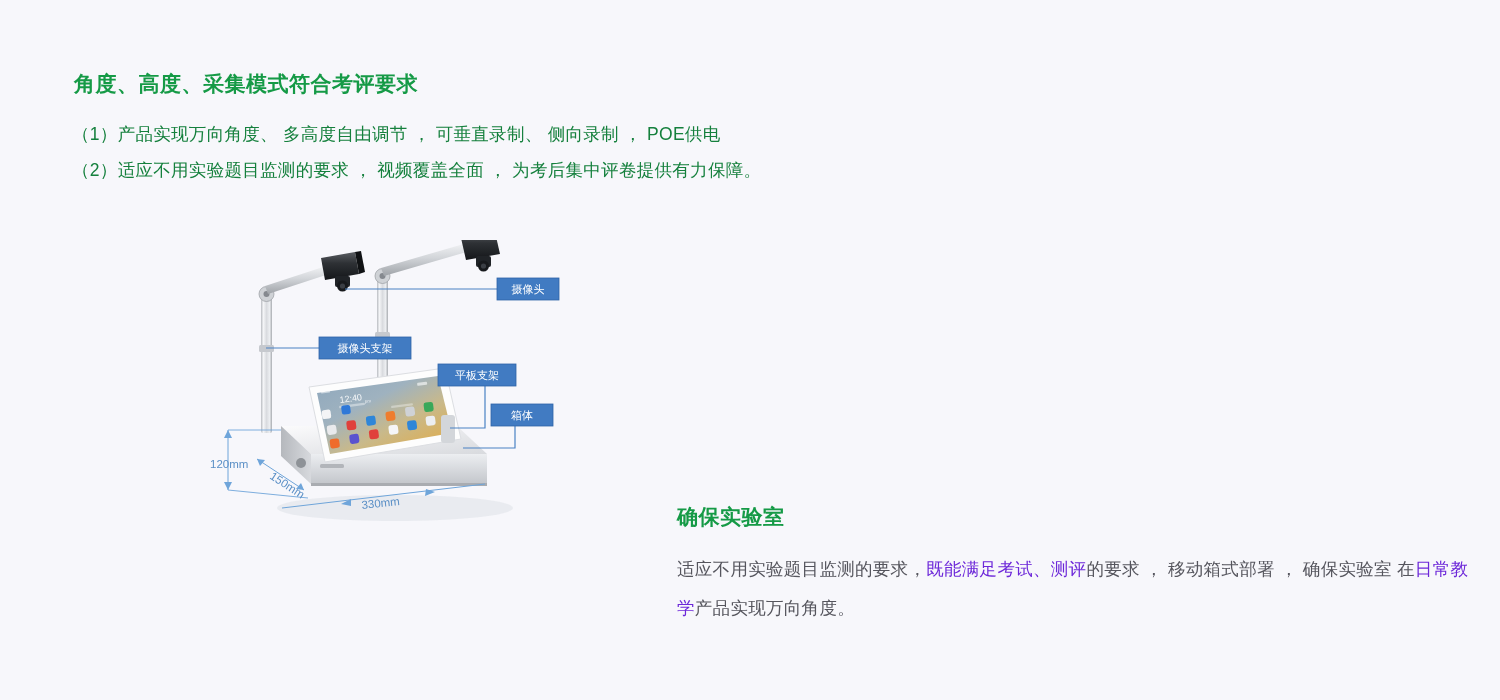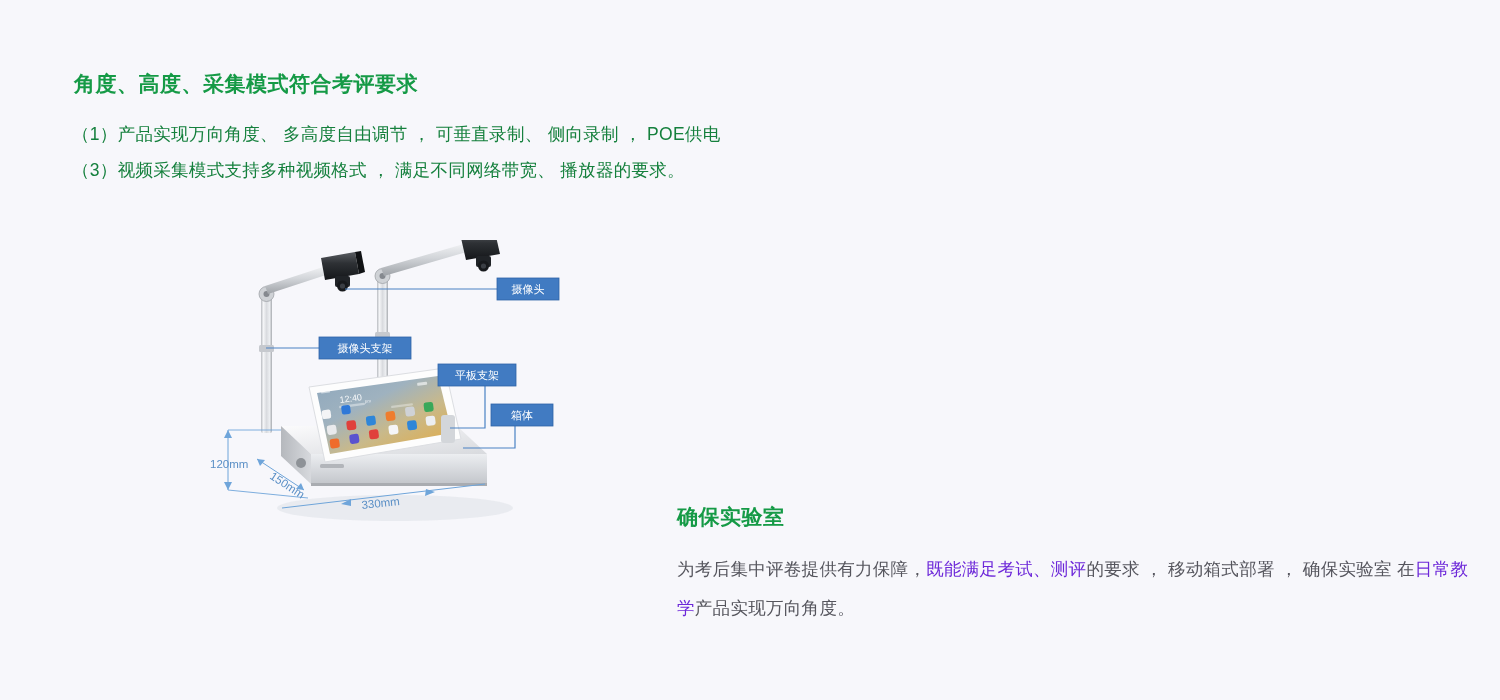--- a/index.html
+++ b/index.html
@@ -73,21 +73,21 @@
 </style>
 </head>
 <body>
 
 <div class="page">
 
   <div class="section-heading" id="heading-top">角度、高度、采集模式符合考评要求</div>
 
   <div class="bullet-list">
     <div class="bullet-line">（1）产品实现万向角度、 多高度自由调节 ， 可垂直录制、 侧向录制 ，  POE供电</div>
-    <div class="bullet-line">（3）视频采集模式支持多种视频格式 ， 满足不同网络带宽、 播放器的要求。</div>
+    <div class="bullet-line">（2）适应不用实验题目监测的要求 ， 视频覆盖全面 ， 为考后集中评卷提供有力保障。</div>
   </div>
 
   <div id="illustration">
     <svg width="420" height="305" viewBox="0 0 420 305" xmlns="http://www.w3.org/2000/svg">
       <defs>
         <linearGradient id="poleGrad" x1="0" y1="0" x2="1" y2="0">
           <stop offset="0%" stop-color="#b9bcc1"></stop>
           <stop offset="22%" stop-color="#f4f5f7"></stop>
           <stop offset="50%" stop-color="#d9dbdf"></stop>
           <stop offset="78%" stop-color="#eceef1"></stop>
@@ -258,16 +258,16 @@
       <g>
         <rect x="296" y="164" width="62" height="22" fill="#417bc2" stroke="#2f64a8" stroke-width="0.8"></rect>
         <text x="327" y="179" text-anchor="middle" font-family="Liberation Sans, sans-serif" font-size="11" fill="#ffffff">箱体</text>
       </g>
     </svg>
   </div>
 
   <div class="section-heading" id="heading-bottom">确保实验室</div>
 
   <div class="para">
-    <span>为考后集中评卷提供有力保障，</span><span class="hl">既能满足考试、测评</span><span>的要求 ， 移动箱式部署 ， 确保实验室  在</span><span class="hl">日常教学</span><span>产品实现万向角度。</span>
+    <span>适应不用实验题目监测的要求，</span><span class="hl">既能满足考试、测评</span><span>的要求 ， 移动箱式部署 ， 确保实验室  在</span><span class="hl">日常教学</span><span>产品实现万向角度。</span>
   </div>
 
 </div>
 
 </body></html>

